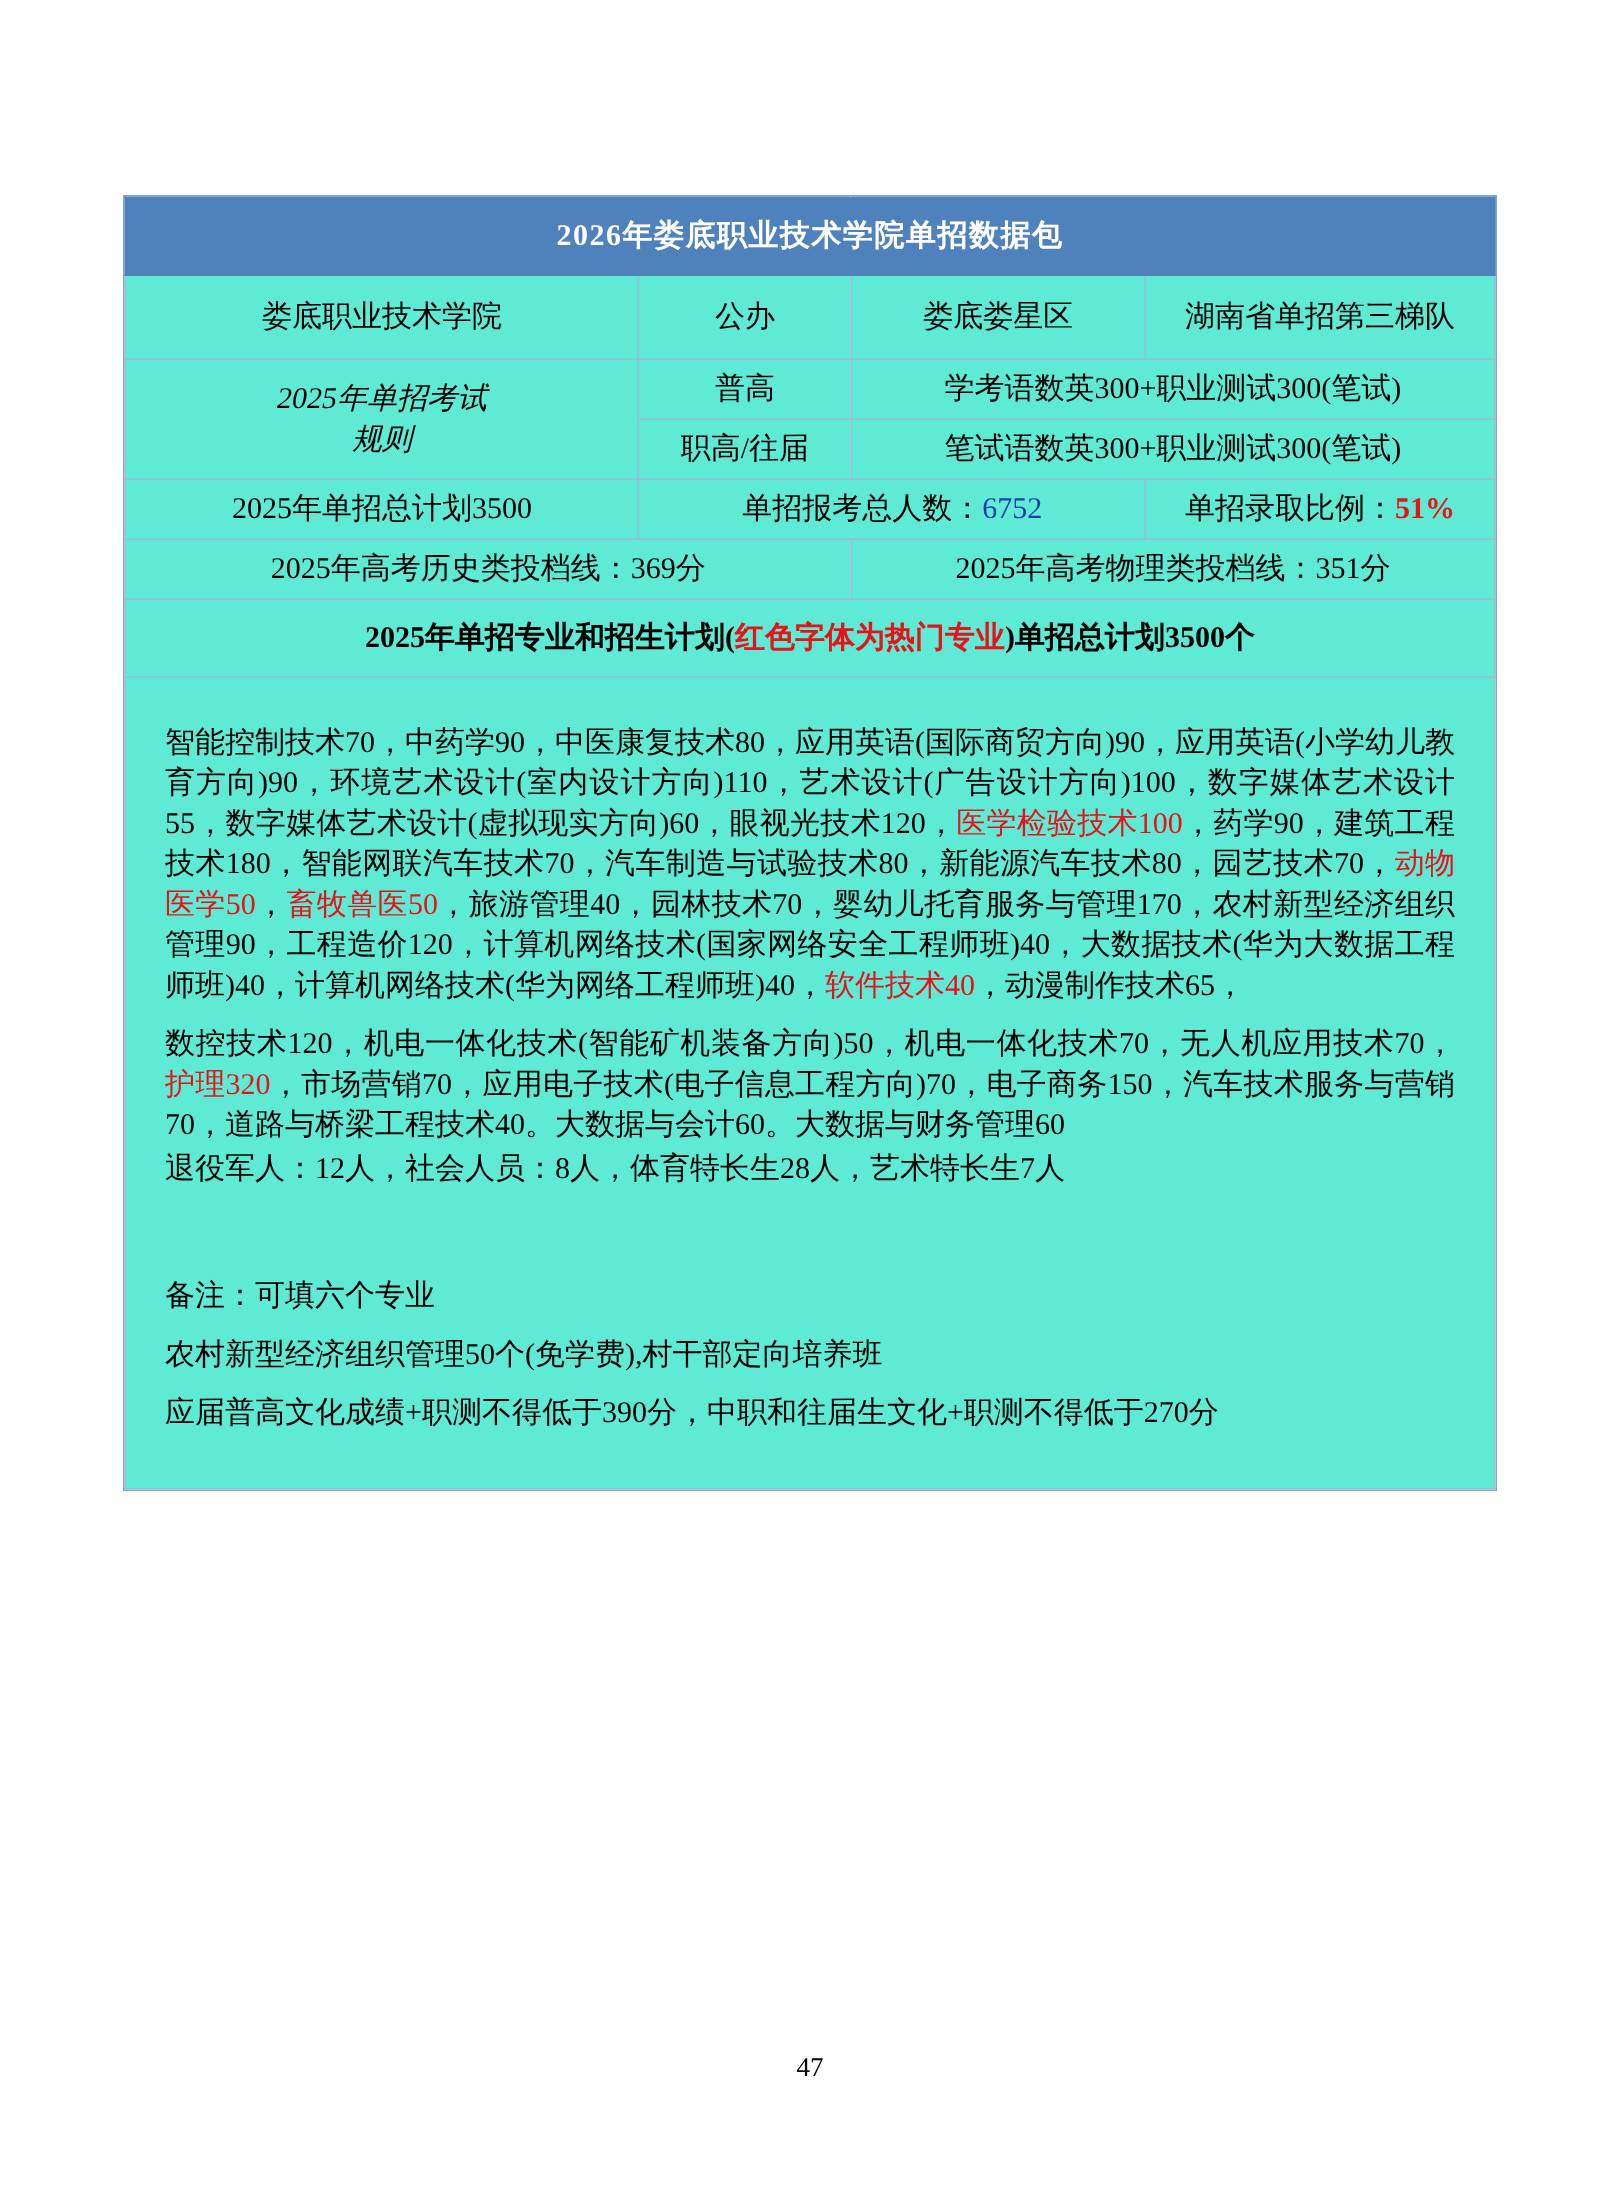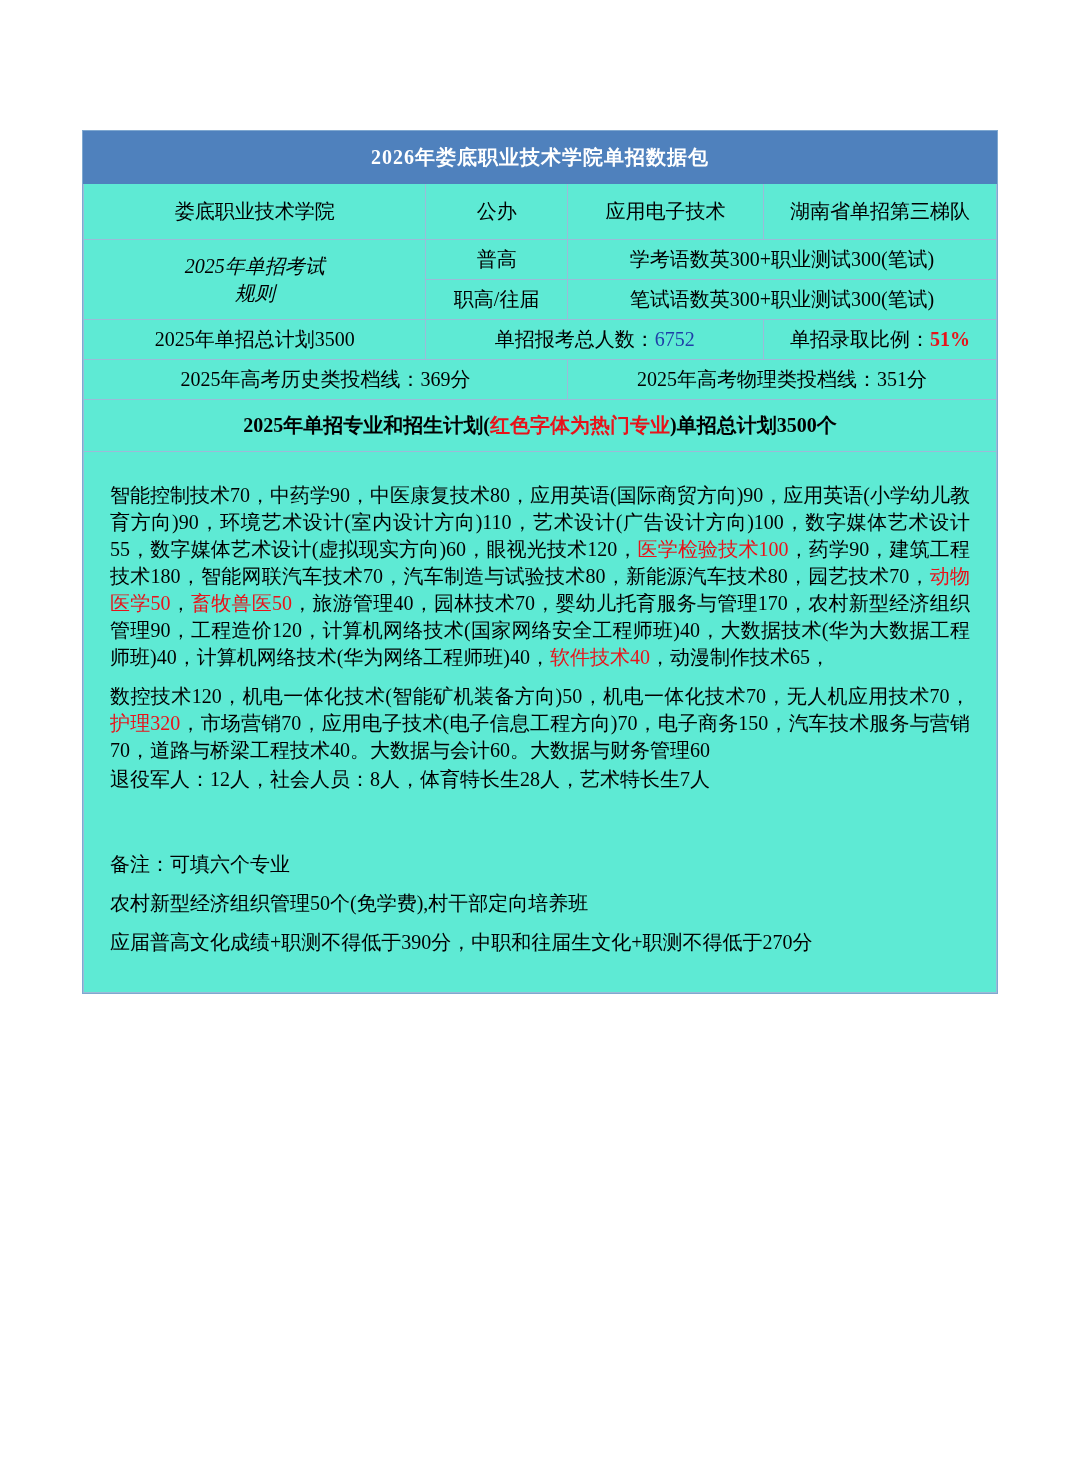--- a/index.html
+++ b/index.html
@@ -126,21 +126,21 @@
         <col class="w-col3">
         <col class="w-col4">
       </colgroup>
       <tbody>
         <tr>
           <td class="title-cell" colspan="4">2026年娄底职业技术学院单招数据包</td>
         </tr>
         <tr class="row-light">
           <td class="cell-school">娄底职业技术学院</td>
           <td class="cell-school">公办</td>
-          <td class="cell-school">应用电子技术</td>
+          <td class="cell-school">娄底娄星区</td>
           <td class="cell-school">湖南省单招第三梯队</td>
         </tr>
         <tr class="row-light">
           <td class="rules-cell" rowspan="2">
             <span class="l1">2025年单招考试</span>
             <span class="l2">规则</span>
           </td>
           <td class="small-head">普高</td>
           <td class="small-head" colspan="2">学考语数英300+职业测试300(笔试)</td>
         </tr>
@@ -167,14 +167,15 @@
             <p class="para">退役军人：12人，社会人员：8人，体育特长生28人，艺术特长生7人</p>
             <p class="para gap-top-lg">备注：可填六个专业</p>
             <p class="para gap-top">农村新型经济组织管理50个(免学费),村干部定向培养班</p>
             <p class="para gap-top">应届普高文化成绩+职测不得低于390分，中职和往届生文化+职测不得低于270分</p>
           </td>
         </tr>
       </tbody>
     </table>
   </div>
 
+  <div class="page-number">47</div>
 
 </div>
 
 </body></html>

